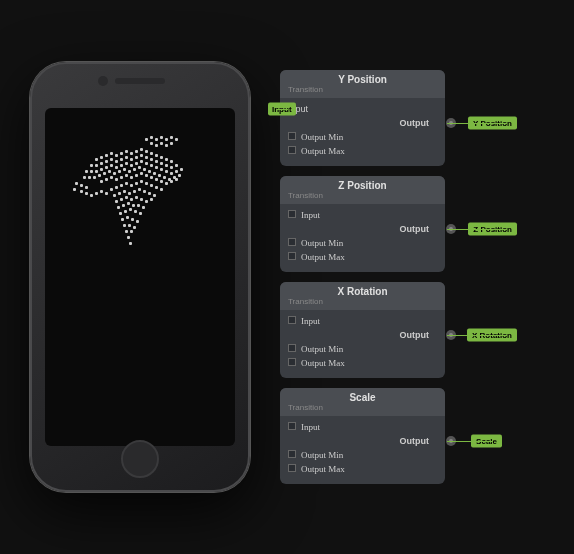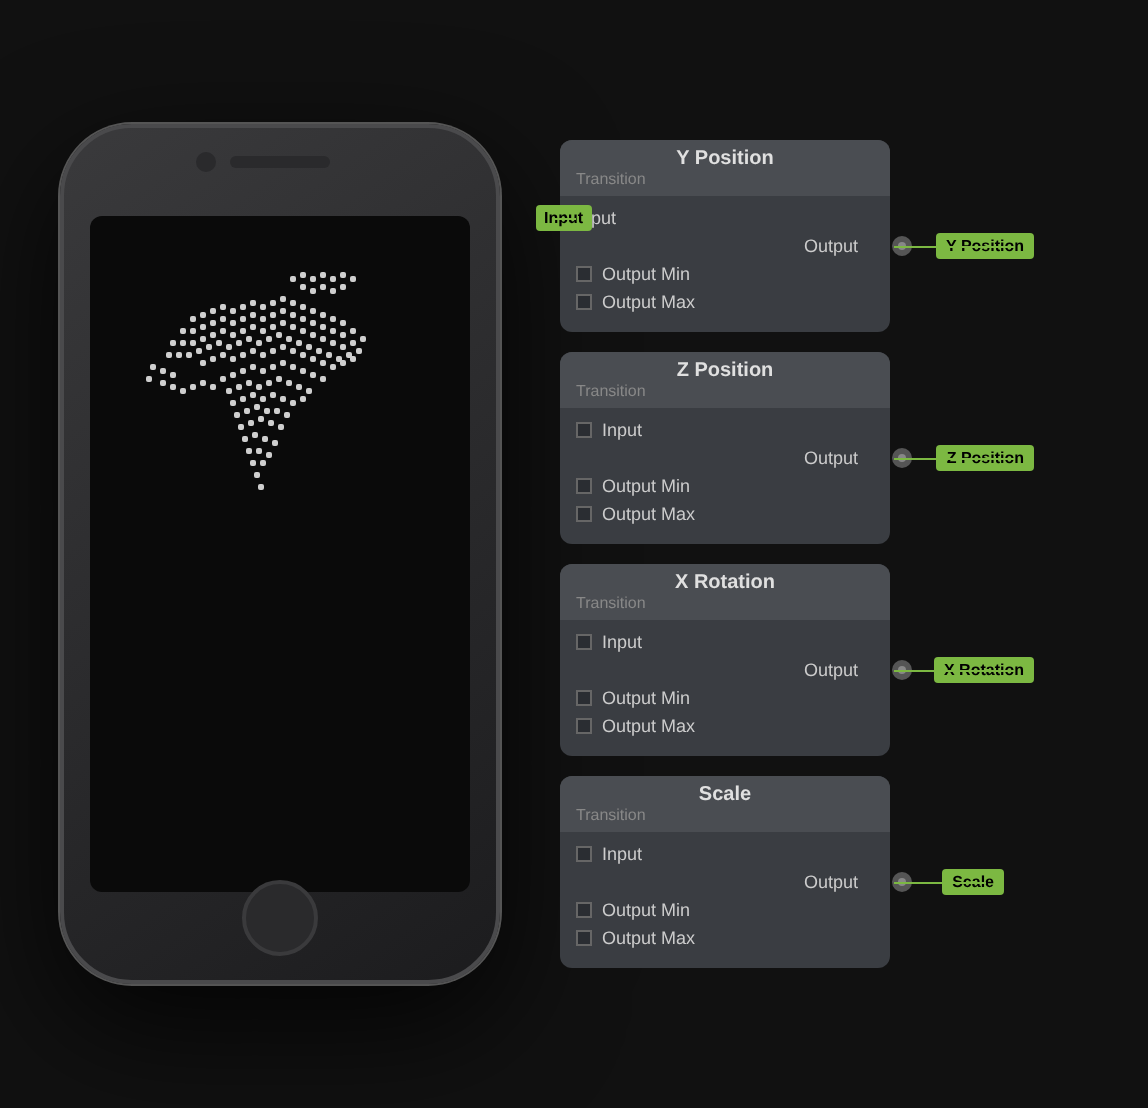--- a/index.html
+++ b/index.html
@@ -131,25 +131,26 @@
       font-size: 8px;
       text-align: left;
     }
 
     .node-body {
       padding: 6px 8px;
     }
 
     .node-row {
       display: flex;
-      align-items: center;
+      align-items: flex-start;
       margin-bottom: 4px;
       font-size: 9px;
       color: #ccc;
       position: relative;
+      font-family: Liberation Serif, serif;
     }
 
     .node-row .checkbox {
       width: 8px;
       height: 8px;
       background: #2a2d32;
       border: 1px solid #666;
       margin-right: 5px;
       flex-shrink: 0;
     }
@@ -190,20 +191,21 @@
       width: 4px;
       height: 4px;
       background: #888;
       border-radius: 50%;
     }
 
     .output-text {
       font-size: 9px;
       color: #ccc;
       margin-right: 8px;
+      font-weight: bold;
     }
   </style>
 </head>
 <body>
 
 <div class="scene">
 
   <div class="phone">
     <div class="phone-camera"></div>
     <div class="phone-speaker"></div>

